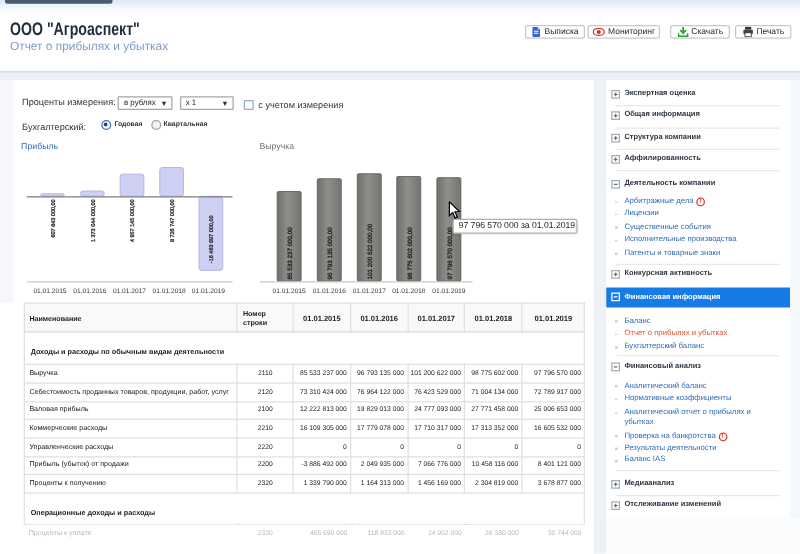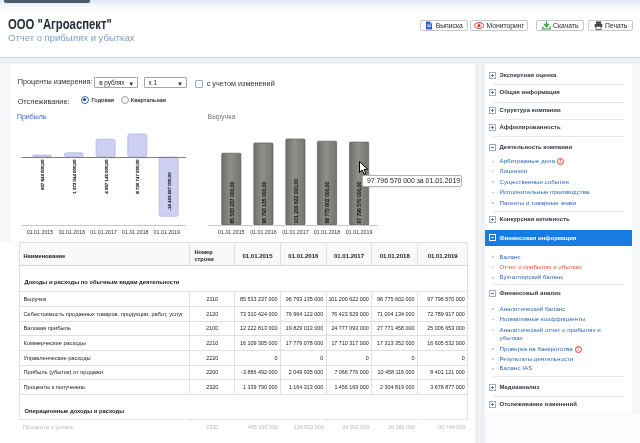--- a/index.html
+++ b/index.html
@@ -73,22 +73,22 @@
 <div class="abs" id="lgut"></div>
 <div class="abs" id="rgap"></div>
 <div class="abs" id="rstrip"></div>
 <div class="abs" id="sbbelow"></div>
 
 <div class="abs" id="content">
   <div class="abs flbl" style="left:6.7px;top:12.8px;">Проценты измерения:</div>
   <div class="abs dd" style="left:83.2px;top:13.2px;width:44px;">в рублях<span class="ar">▼</span></div>
   <div class="abs dd" style="left:132.5px;top:13.2px;width:43.5px;">x 1<span class="ar">▼</span></div>
   <div class="abs cbx" style="left:184px;top:15.6px;"></div>
-  <div class="abs flbl" style="left:195.7px;top:15px;">с учетом изменений</div>
-  <div class="abs flbl" style="left:6.7px;top:32.6px;">Отслеживание:</div>
+  <div class="abs flbl" style="left:195.7px;top:15px;">с учетом измерения</div>
+  <div class="abs flbl" style="left:6.7px;top:32.6px;">Бухгалтерский:</div>
   <div class="abs rad" style="left:70px;top:31.7px;border:1.5px solid #3a6db2;">
       <span class="abs" style="left:1px;top:1px;width:3px;height:3px;border-radius:50%;background:#15408a;"></span>
     </div>
   <div class="abs flbl" style="left:80.5px;top:33.2px;font-size:5.5px;font-weight:700;">Годовая</div>
   <div class="abs rad" style="left:109.5px;top:31.7px;border:1px solid #9aa4ae;background:#f4f4f4;"></div>
   <div class="abs flbl" style="left:119.8px;top:33.2px;font-size:5.5px;font-weight:700;">Квартальная</div>
   <svg class="abs" style="left:0;top:46px;" width="200" height="135" viewBox="0 0 200 135">
   <text x="5.9" y="9" font-size="7" fill="#3b6abc">Прибыль</text>
   <rect x="21.5" y="45.0" width="19.0" height="2.0" rx="2" fill="#cdd0f2" stroke="#abb0e0" stroke-width="0.7"></rect>
   <rect x="53.4" y="42.8" width="19.0" height="4.2" rx="2" fill="#cdd0f2" stroke="#abb0e0" stroke-width="0.7"></rect>

